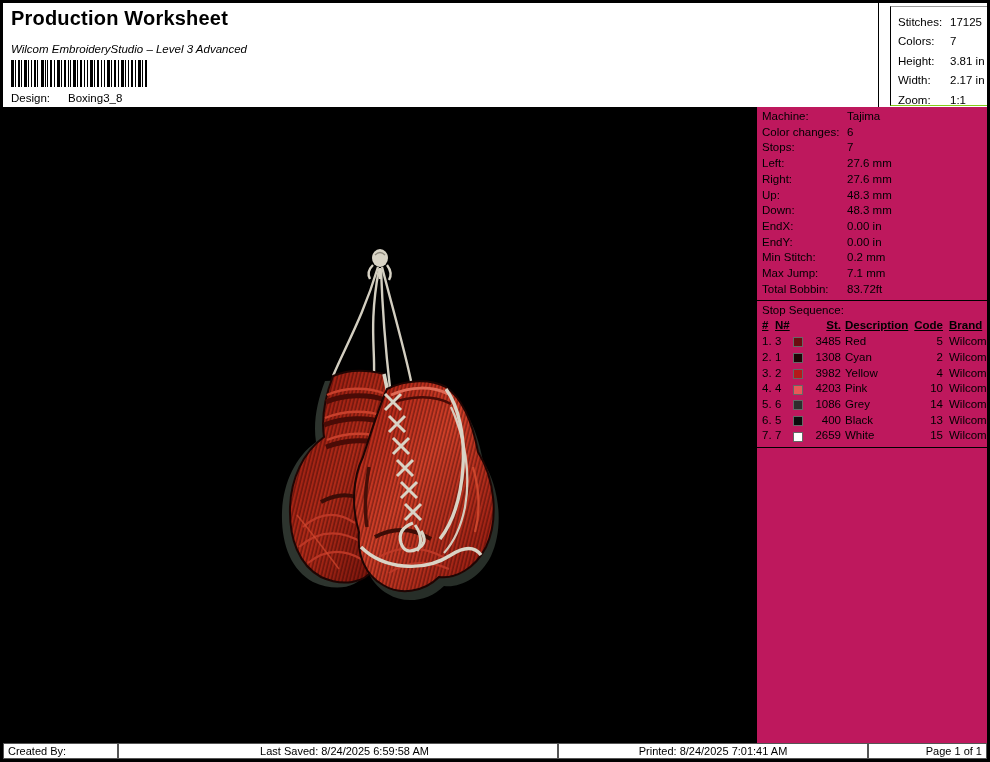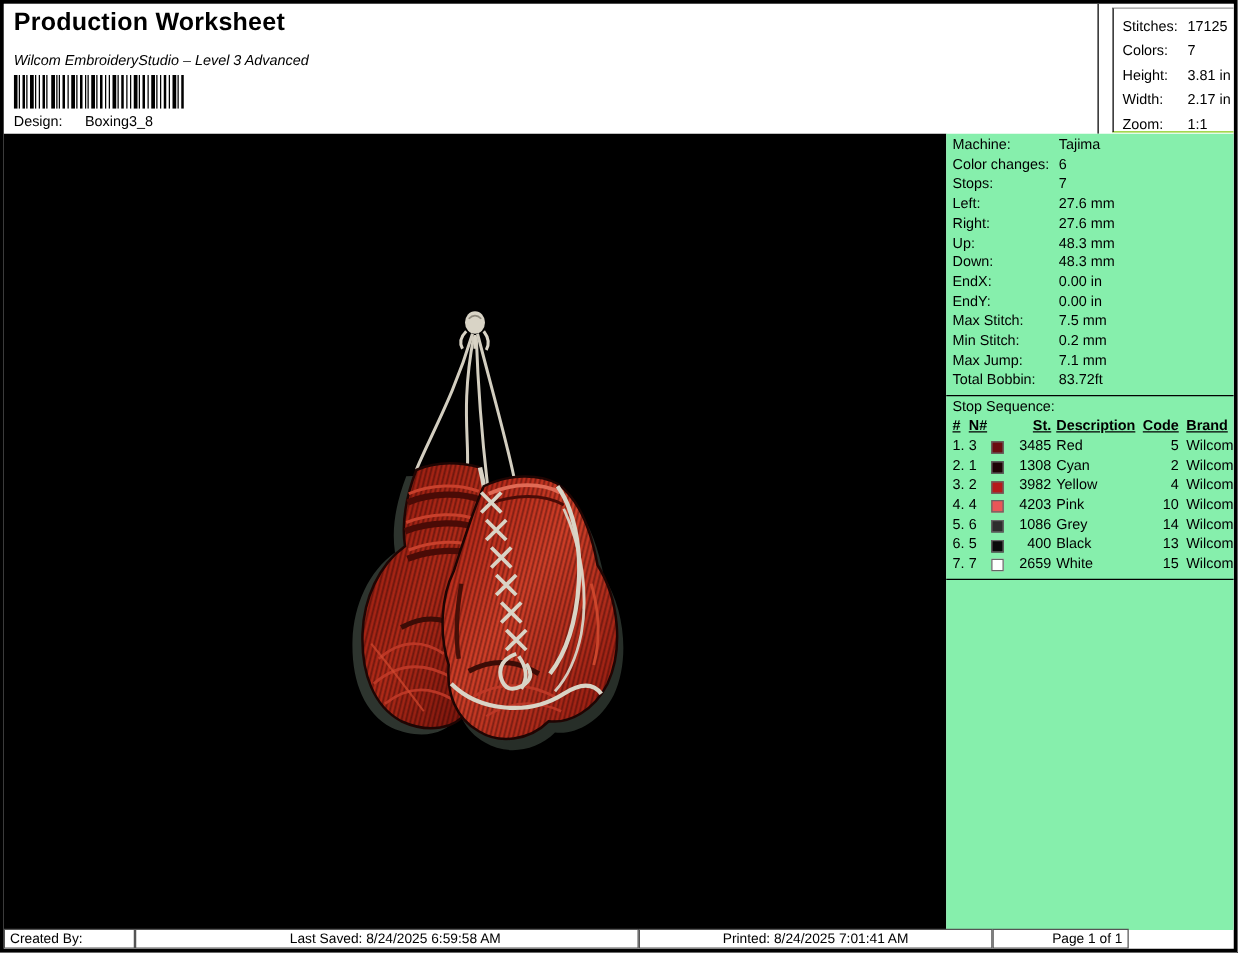--- a/index.html
+++ b/index.html
@@ -15,33 +15,33 @@
   .kv .k{width:57px;}
   .header-divider{position:absolute;left:875px;top:0;bottom:0;width:1px;background:#000;}
   .stats-box{position:absolute;left:887px;top:3px;right:0;bottom:1px;border-left:1px solid #000;
              border-bottom:1px solid #84cc16;border-top:1px solid #999;padding:6px 0 0 7px;box-sizing:border-box;}
   .stat-row{display:flex;font-size:11.5px;line-height:19.4px;}
   .stat-row .k{width:52px;}
   
   .canvas{position:absolute;left:0;top:104px;width:754px;height:637px;background:#000;}
   .canvas svg{display:block;width:100%;height:100%;}
   
-  .right-panel{position:absolute;left:754px;top:104px;width:230px;height:637px;background:#86efac;
+  .right-panel{position:absolute;left:754px;top:104px;width:230px;height:637px;background:#be185d;
                box-sizing:border-box;padding:2px 0 0 5px;font-size:11.5px;}
   .info-row{display:flex;line-height:15.7px;}
   .info-row .k{width:85px;flex:none;}
   .sep{border-top:1px solid #000;margin:3px 0 2px -5px;}
   .stop-title{line-height:15px;}
   .seq-grid{display:grid;grid-template-columns:13px 18px 14px 34px 4px 68px 30px 6px auto;
             line-height:15.7px;align-items:center;}
   .seq-grid .h{font-weight:bold;text-decoration:underline;}
   .ra{text-align:right;}
   .swatch{width:10px;height:10px;border:1px solid #666;box-sizing:border-box;display:inline-block;margin-top:1px;}
   
-  .footer{position:absolute;left:0;bottom:0;width:900px;height:16px;display:flex;font-size:11px;}
+  .footer{position:absolute;left:0;bottom:0;width:984px;height:16px;display:flex;font-size:11px;}
   .fcell{border:1px solid #555;box-sizing:border-box;line-height:14px;white-space:nowrap;overflow:hidden;}
   .fc1{width:115px;padding-left:4px;}
   .fc2{width:440px;text-align:center;padding-left:13px;}
   .fc3{width:310px;text-align:center;}
   .fc4{width:119px;text-align:right;padding-right:4px;}
 </style>
 </head>
 <body>
 
 <div class="page">
@@ -249,24 +249,20 @@
     </div>
     <div class="info-row">
       <span class="k">EndX:</span>
       <span class="v">0.00 in</span>
     </div>
     <div class="info-row">
       <span class="k">EndY:</span>
       <span class="v">0.00 in</span>
     </div>
     <div class="info-row">
-      <span class="k">Max Stitch:</span>
-      <span class="v">7.5 mm</span>
-    </div>
-    <div class="info-row">
       <span class="k">Min Stitch:</span>
       <span class="v">0.2 mm</span>
     </div>
     <div class="info-row">
       <span class="k">Max Jump:</span>
       <span class="v">7.1 mm</span>
     </div>
     <div class="info-row">
       <span class="k">Total Bobbin:</span>
       <span class="v">83.72ft</span>

